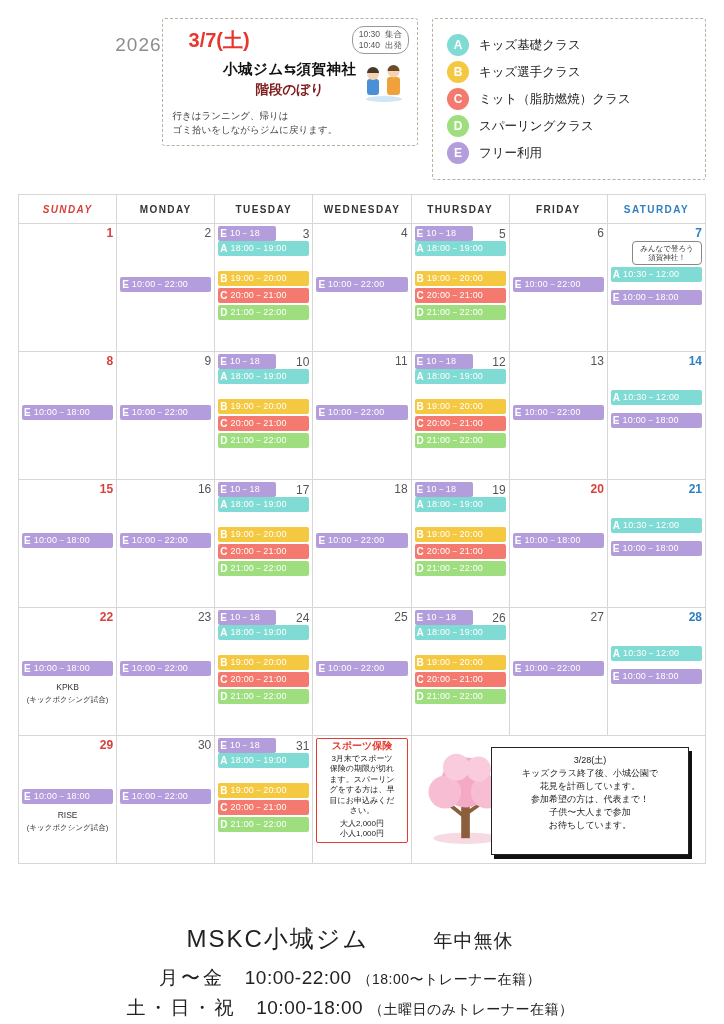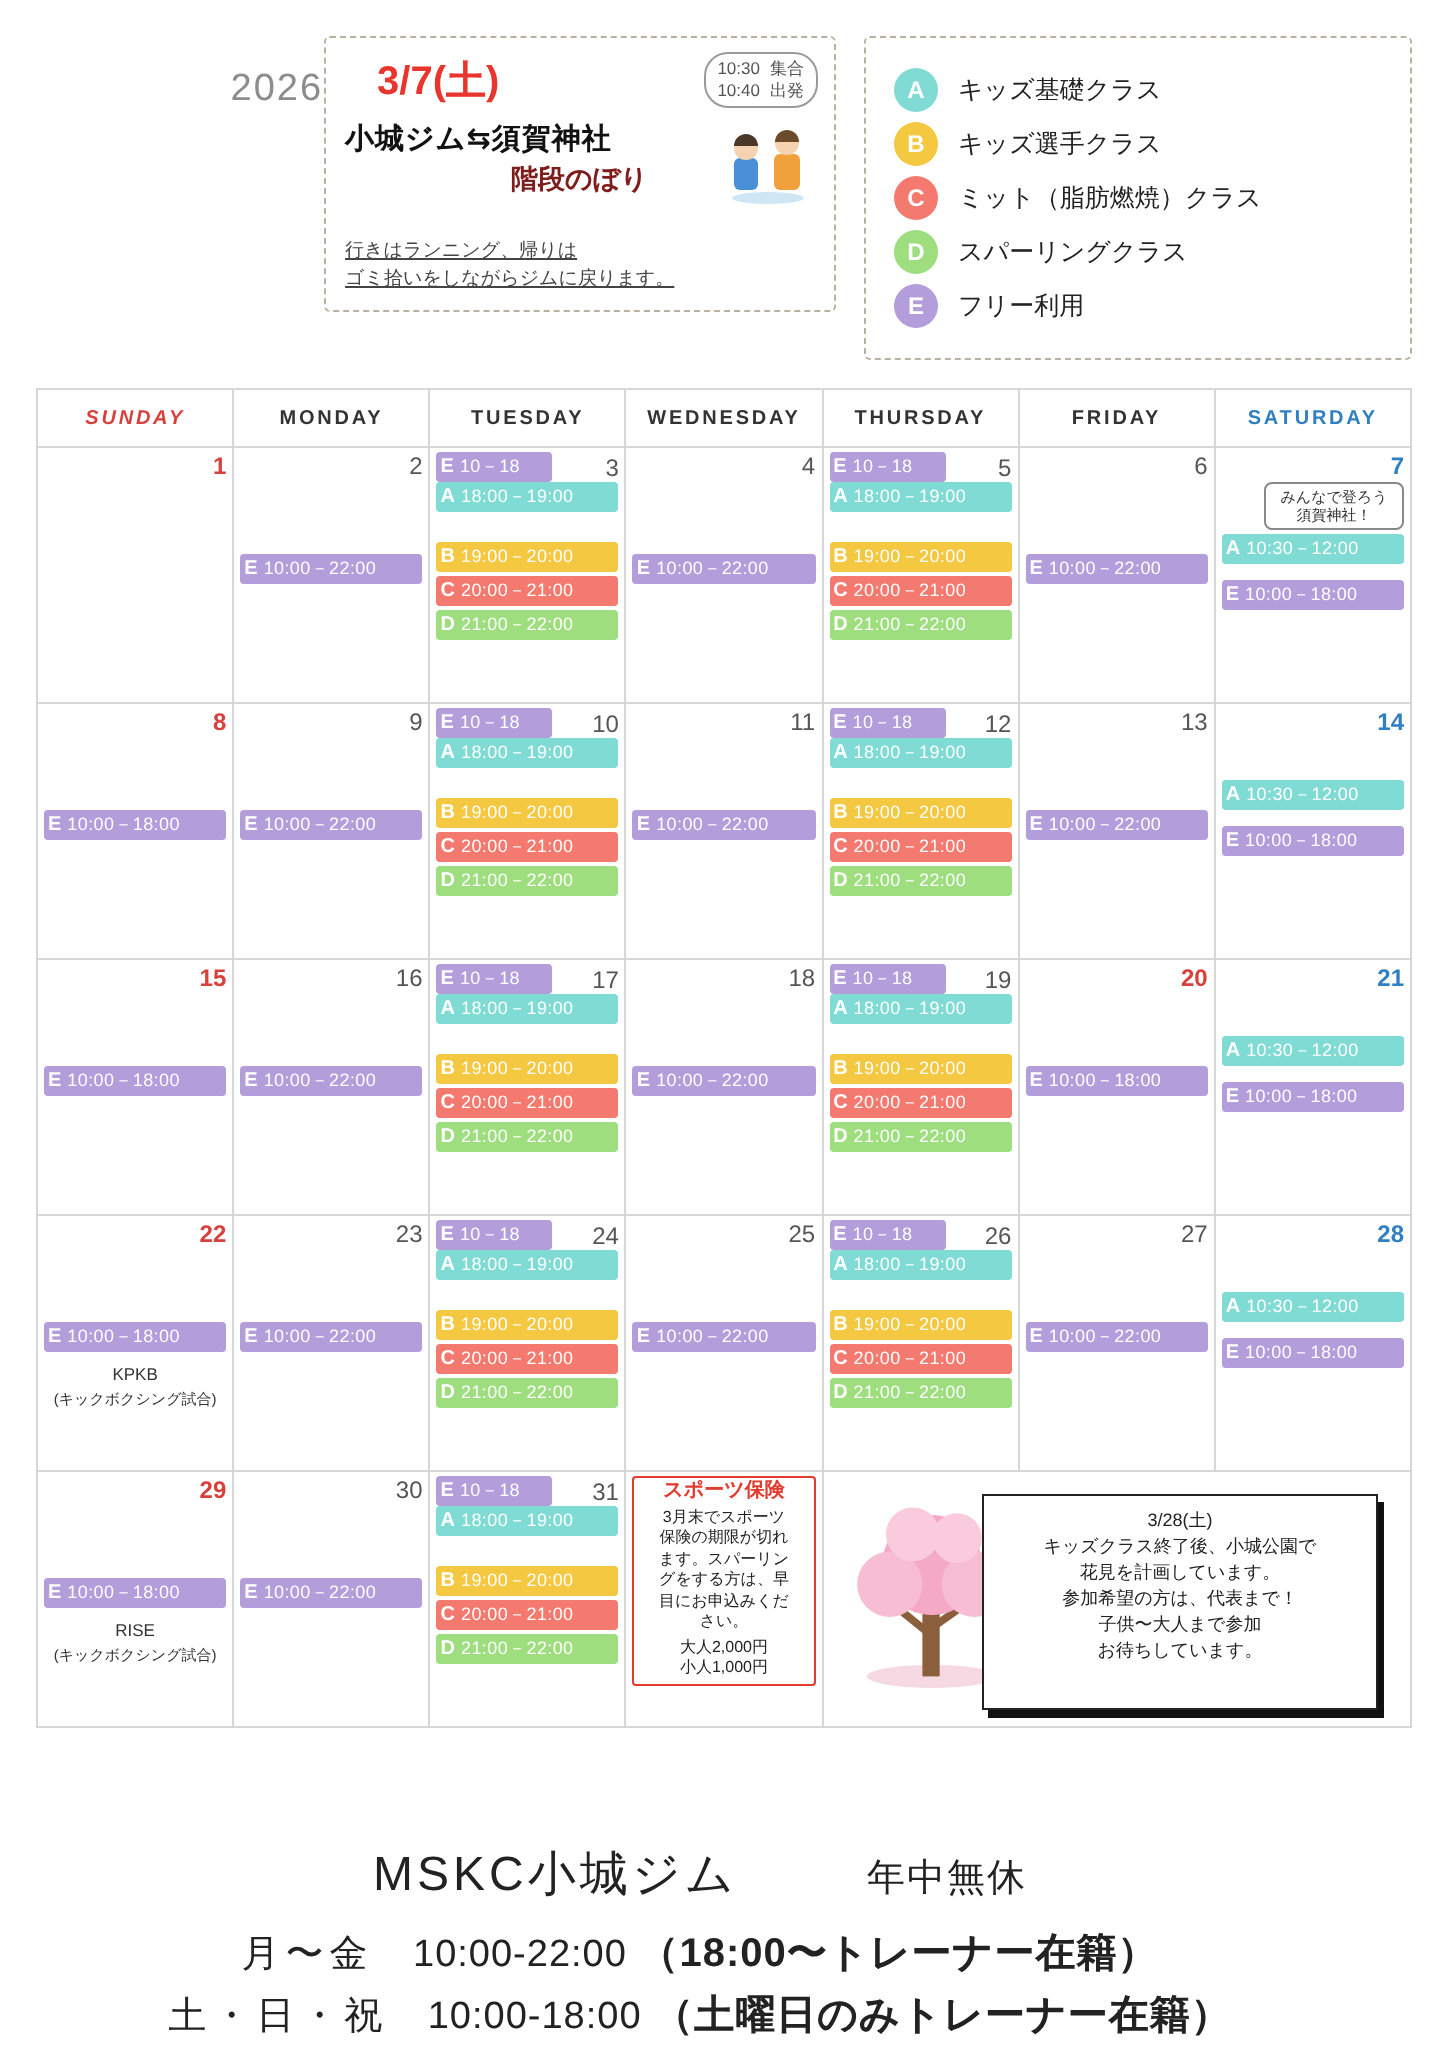--- a/index.html
+++ b/index.html
@@ -22,23 +22,23 @@
   .event-box{
     width:245px;border:1px dashed #b9b0a0;border-radius:3px;
     padding:8px 10px 8px 10px;margin-top:6px;position:relative;
   }
   .event-date{color:#e8352e;font-weight:bold;font-size:20px;margin-left:16px;display:inline-block;}
   .time-chip{
     position:absolute;right:8px;top:7px;border:1px solid #9a9a9a;border-radius:12px;
     padding:2px 6px;font-size:8.5px;line-height:11px;color:#555;display:flex;gap:5px;
   }
   .time-chip .col1{text-align:right;}
-  .event-title{font-size:14.5px;font-weight:bold;color:#111;margin-top:6px;text-align:left;letter-spacing:0.5px;}
+  .event-title{font-size:14.5px;font-weight:bold;color:#111;margin-top:6px;text-align:center;letter-spacing:0.5px;}
   .event-sub{font-size:13.5px;font-weight:bold;color:#7f1d1d;text-align:center;margin-top:2px;}
-  .event-note{font-size:9.5px;color:#444;margin-top:20px;line-height:14px;text-decoration:underline;}
+  .event-note{font-size:9.5px;color:#444;margin-top:10px;line-height:14px;}
   .kids-ill{position:absolute;right:10px;top:44px;width:46px;height:40px;}
 
   .legend{
     margin-left:14px;margin-top:6px;border:1px dashed #b9b0a0;border-radius:3px;
     padding:10px 14px;width:255px;
   }
   .legend-row{display:flex;align-items:center;margin:5px 0;}
   .lg-badge{
     width:22px;height:22px;border-radius:50%;color:#fff;font-weight:bold;font-size:12px;
     display:flex;align-items:center;justify-content:center;margin-right:10px;
@@ -104,21 +104,21 @@
     border:1px solid #222;box-shadow:3px 4px 0 #111;
     font-size:9px;line-height:13px;text-align:center;padding-top:6px;color:#222;
   }
 
   
   .footer{position:absolute;left:0;bottom:3px;width:700px;text-align:center;}
   .shopname{font-size:24px;letter-spacing:2px;color:#222;display:inline-block;}
   .nendo{font-size:19px;letter-spacing:1px;color:#222;margin-left:60px;}
   .hours{margin-top:10px;font-size:19px;color:#222;letter-spacing:0.5px;}
   .hours .lbl{letter-spacing:3px;margin-right:14px;}
-  .hours .small{font-size:20px;font-weight:bold;}
+  .hours .small{font-size:14px;}
   .hours-row{margin-top:4px;}
 </style>
 </head>
 <body>
 
 <div class="page">
 
   <div class="header">
 
     <div class="date-block">

